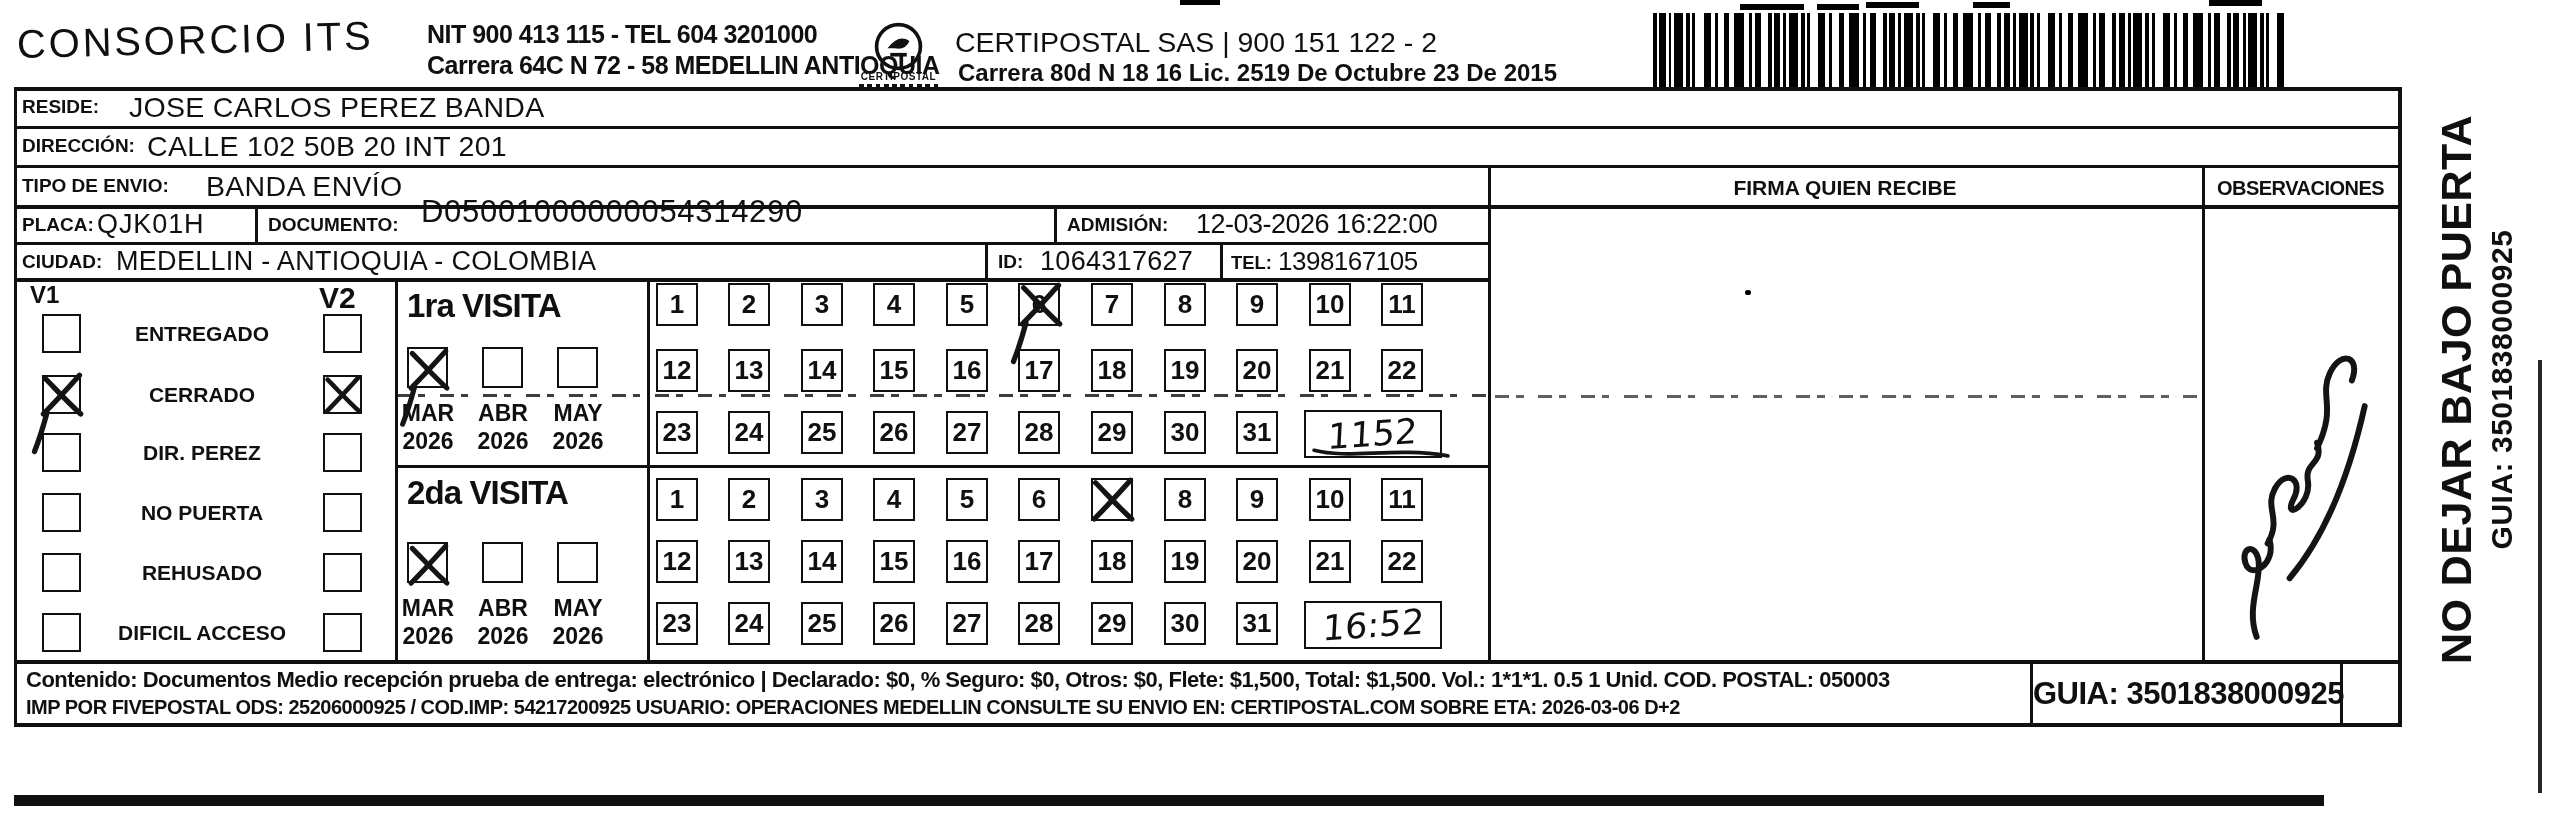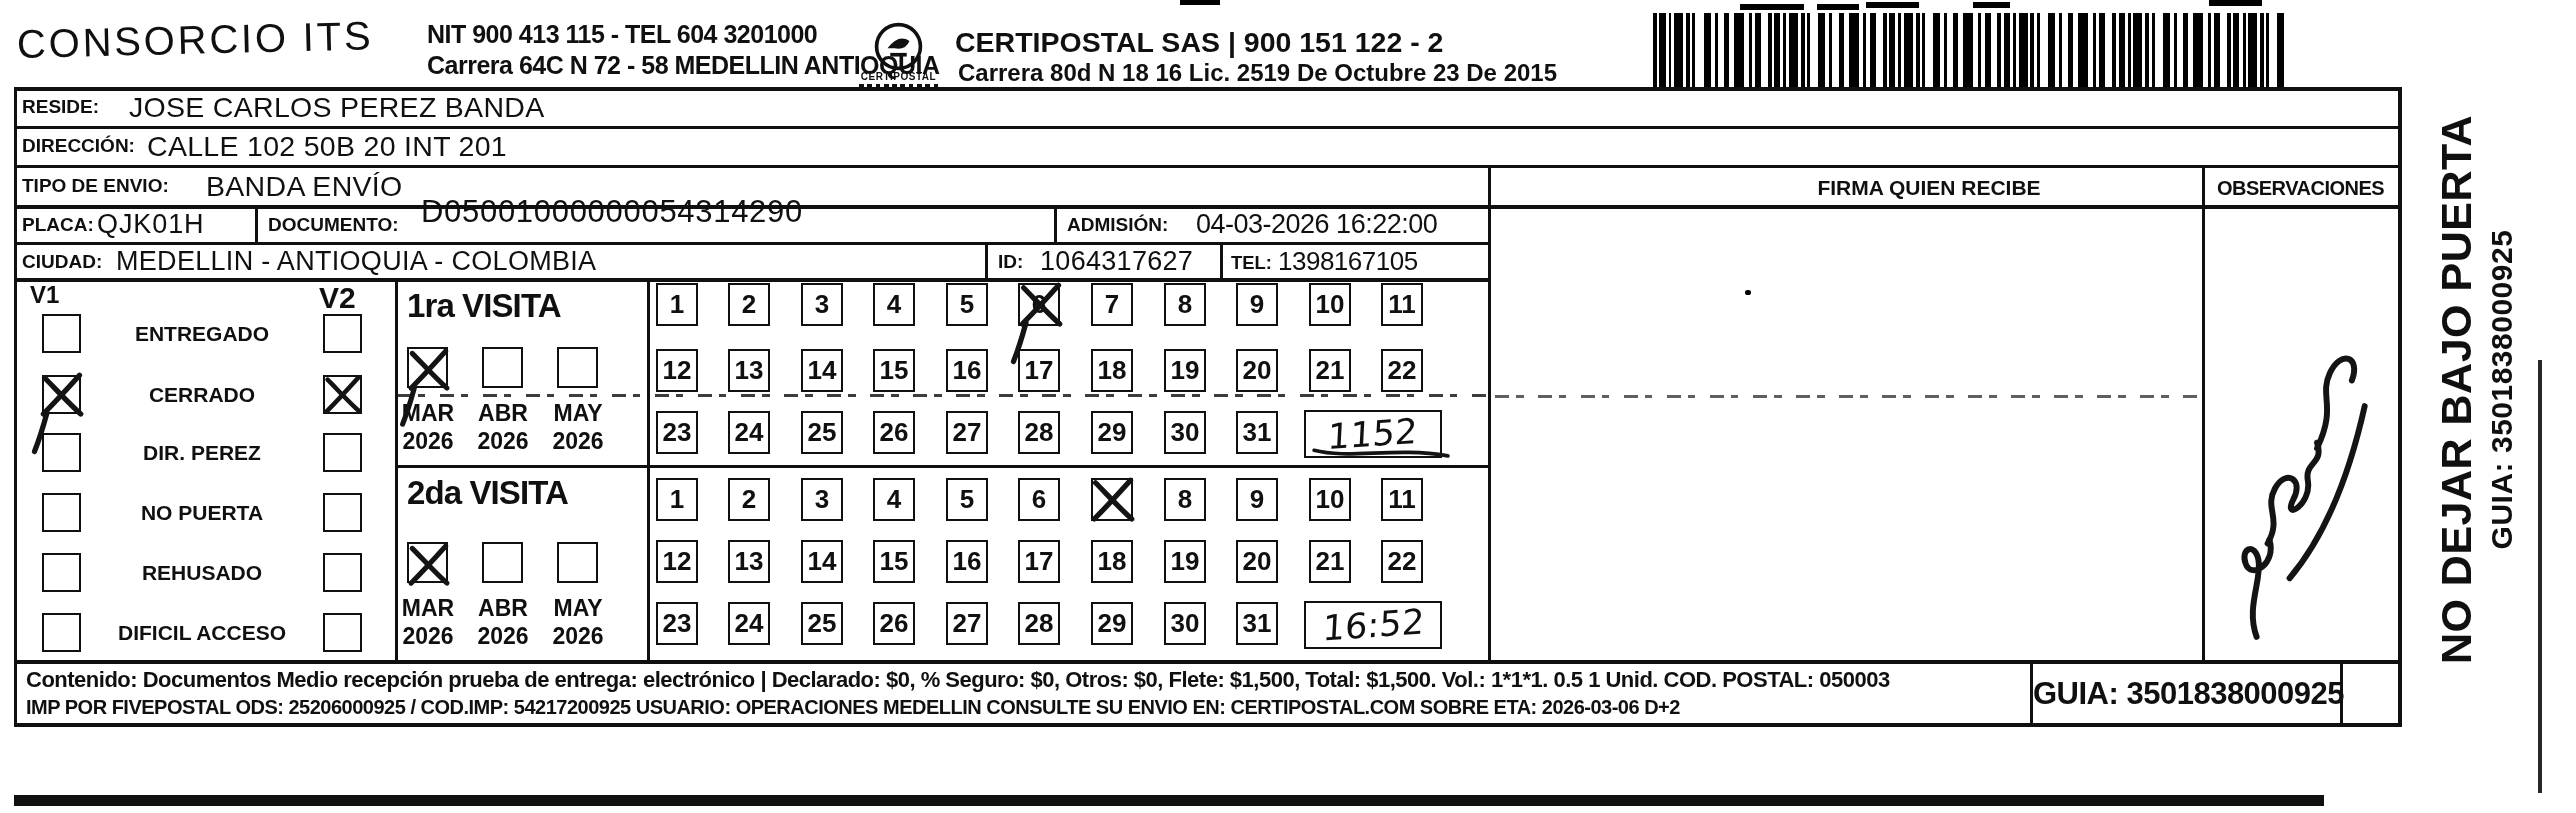--- a/index.html
+++ b/index.html
@@ -13,21 +13,21 @@
   .daybox{position:absolute;border:2.8px solid #101010;display:flex;align-items:center;
           justify-content:center;font-weight:700;font-size:26px;background:#fff}
   .xwrap{position:absolute;overflow:visible;pointer-events:none}
   .hand{font-family:"DejaVu Sans",sans-serif;font-weight:400;
         transform:skewX(-7deg) rotate(-4deg);display:inline-block}
   .dashline{position:absolute;height:2.8px;
      background:repeating-linear-gradient(90deg,#1a1a1a 0 13.8px,transparent 13.8px 21px,#1a1a1a 21px 28.5px,transparent 28.5px 43px)}
   .company{position:absolute;left:16.5px;top:22px;font-size:40px;letter-spacing:2.8px;
            transform:rotate(-1.4deg);transform-origin:0 50%;white-space:nowrap}
   .hdr-small{position:absolute;font-weight:700;font-size:25px;letter-spacing:-0.5px;white-space:nowrap}
-  .cert1{position:absolute;left:955px;top:26px;font-weight:700;font-size:28.5px;white-space:nowrap}
+  .cert1{position:absolute;left:955px;top:26px;font-weight:400;font-size:28.5px;white-space:nowrap}
   .cert2{position:absolute;left:958px;top:59px;font-weight:700;font-size:24px;white-space:nowrap}
   .colhdr{position:absolute;font-weight:700;text-align:center;white-space:nowrap}
   .side{position:absolute;left:2413px;top:700px;width:621px;height:125px;
         transform:rotate(-90deg);transform-origin:0 0;display:flex;flex-direction:column;
         align-items:center;justify-content:center}
   .side .l1{font-size:43px;font-weight:800;letter-spacing:0.5px;white-space:nowrap}
   .side .l2{font-size:30px;font-weight:700;letter-spacing:0.5px;margin-top:3.7px;white-space:nowrap}
   .foot{position:absolute;font-weight:700;white-space:nowrap;letter-spacing:-0.5px}
   .barcode{position:absolute;left:1653px;top:13px;width:632px;height:74px}
   .barcode div{position:absolute;top:0;height:100%;background:#000}
@@ -156,29 +156,29 @@
 
   <div class="lbl" style="left:22px;top:96px;font-size:19px">RESIDE:</div>
   <div class="val" style="left:129px;top:91px;font-size:28.5px">JOSE CARLOS PEREZ BANDA</div>
 
   <div class="lbl" style="left:22px;top:135px;font-size:19px">DIRECCIÓN:</div>
   <div class="val" style="left:147px;top:130px;font-size:28.5px">CALLE 102 50B 20 INT 201</div>
 
   <div class="lbl" style="left:22px;top:175px;font-size:19px">TIPO DE ENVIO:</div>
   <div class="val" style="left:206px;top:170px;font-size:28.5px">BANDA ENVÍO</div>
 
-  <div class="colhdr" style="left:1572px;width:714px;top:176px;font-size:21px">FIRMA QUIEN RECIBE</div>
+  <div class="colhdr" style="left:1488px;width:714px;top:176px;font-size:21px">FIRMA QUIEN RECIBE</div>
   <div class="colhdr" style="left:2202px;width:197px;top:177px;font-size:20px;letter-spacing:-0.5px">OBSERVACIONES</div>
 
   <div class="lbl" style="left:22px;top:214px;font-size:19px">PLACA:</div>
   <div class="val" style="left:97px;top:209px;font-size:27px;letter-spacing:0.9px">QJK01H</div>
   <div class="lbl" style="left:268px;top:214px;font-size:19px">DOCUMENTO:</div>
   <div class="val" style="left:421px;top:194px;font-size:31px;letter-spacing:0.7px">D05001000000054314290</div>
   <div class="lbl" style="left:1067px;top:214px;font-size:19px">ADMISIÓN:</div>
-  <div class="val" style="left:1196px;top:209px;font-size:27px;letter-spacing:-0.5px">04-03-2026 16:22:00</div>
+  <div class="val" style="left:1196px;top:209px;font-size:27px;letter-spacing:-0.5px">12-03-2026 16:22:00</div>
 
   <div class="lbl" style="left:22px;top:251px;font-size:19px">CIUDAD:</div>
   <div class="val" style="left:116px;top:246px;font-size:27px">MEDELLIN - ANTIOQUIA - COLOMBIA</div>
   <div class="lbl" style="left:998px;top:251px;font-size:19px">ID:</div>
   <div class="val" style="left:1040px;top:246px;font-size:27px">1064317627</div>
   <div class="lbl" style="left:1231px;top:252px;font-size:18.4px">TEL:</div>
   <div class="val" style="left:1278px;top:246px;font-size:26px;letter-spacing:-0.5px">1398167105</div>
 
   <div class="lbl" style="left:30px;top:281px;font-size:24px">V1</div>
   <div class="lbl" style="left:319px;top:281px;font-size:30px">V2</div>

